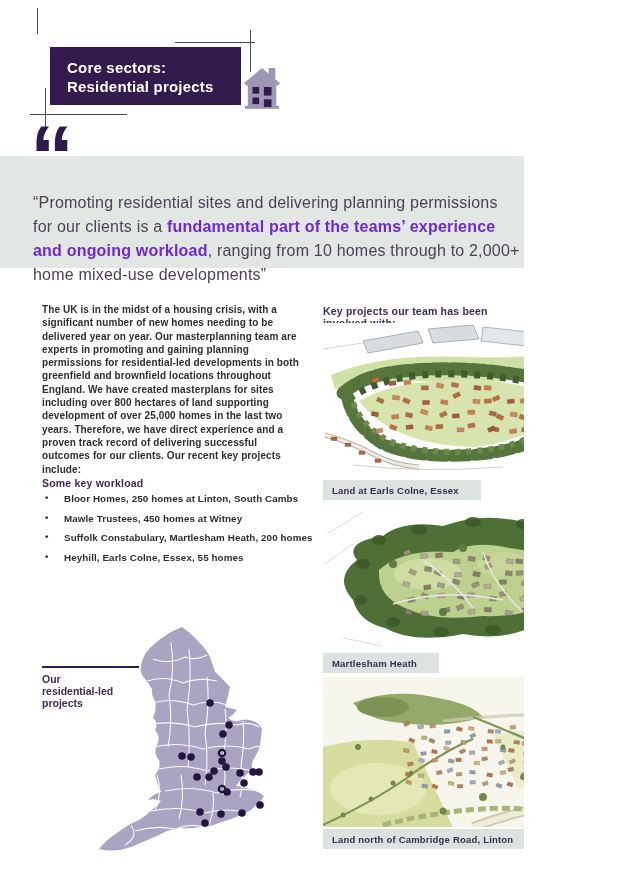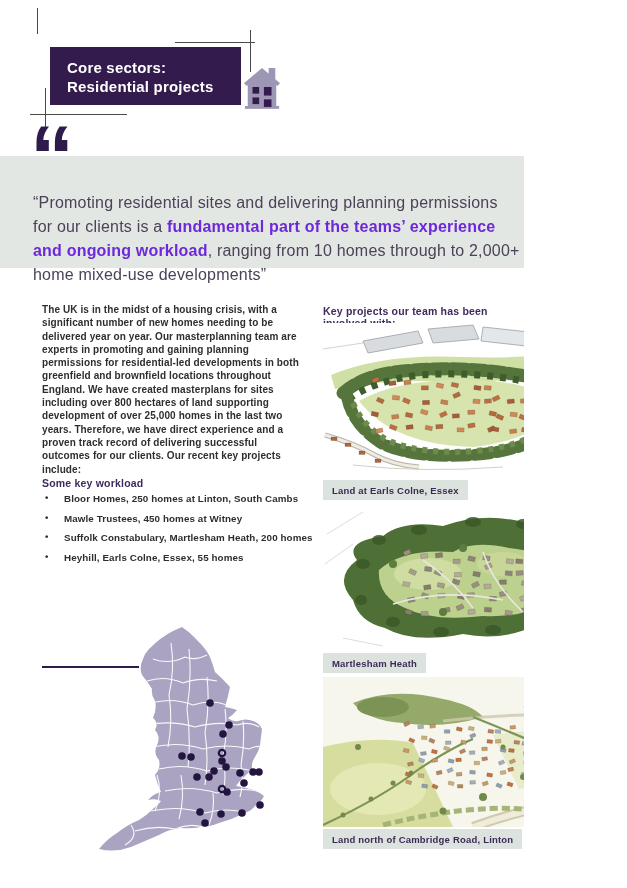--- a/index.html
+++ b/index.html
@@ -29,21 +29,21 @@
   .bullet::before{content:"•";position:absolute;left:1px;top:-1px;color:#2e2e2e;}
   
   .map-rule{position:absolute;left:42px;top:666px;width:97px;height:2px;background:#2f1a4c;}
   .map-label{position:absolute;left:42px;top:674px;font-size:10.5px;font-weight:700;color:#3e2a5c;
              line-height:11.8px;}
   .map-svg{position:absolute;left:95px;top:625px;}
   
   .right-head{left:323px;top:305px;}
   .fig{position:absolute;left:323px;background:#fff;}
   .chip{position:absolute;left:323px;background:#dce2dd;color:#3b2b55;font-size:9.5px;font-weight:700;
-        padding:5px 9px 4px 9px;letter-spacing:.2px;white-space:nowrap;}
+        padding:5px 22px 4px 9px;letter-spacing:.2px;white-space:nowrap;}
 </style>
 </head>
 <body>
 
 <div class="page">
 
   <div class="mark" style="left:37px;top:8px;width:1px;height:26px"></div>
   <div class="mark" style="left:175px;top:42px;width:80px;height:1px"></div>
   <div class="mark" style="left:250px;top:30px;width:1px;height:42px"></div>
   <div class="mark" style="left:45px;top:88px;width:1px;height:42px"></div>
@@ -80,20 +80,25 @@
   <div class="paragraph">The UK is in the midst of a housing crisis, with a significant number of new homes needing to be delivered year on year. Our masterplanning team are experts in promoting and gaining planning permissions for residential-led developments in both greenfield and brownfield locations throughout England. We have created masterplans for sites including over 800 hectares of land supporting development of over 25,000 homes in the last two years. Therefore, we have direct experience and a proven track record of delivering successful outcomes for our clients. Our recent key projects include:</div>
   <div class="h-purple proj-head">Some key workload</div>
   <div class="bullets">
     <div class="bullet">Bloor Homes, 250 homes at Linton, South Cambs</div>
     <div class="bullet">Mawle Trustees, 450 homes at Witney</div>
     <div class="bullet">Suffolk Constabulary, Martlesham Heath, 200 homes</div>
     <div class="bullet">Heyhill, Earls Colne, Essex, 55 homes</div>
   </div>
 
   <div class="map-rule"></div>
+  <div class="map-label">
+    <div>Our</div>
+    <div>residential-led</div>
+    <div>projects</div>
+  </div>
   <svg class="map-svg" width="170" height="230" viewBox="0 0 170 230">
     <defs>
       <clipPath id="engClip">
         <path d="M87,2 Q96,8 102,15 Q112,25 115,32 Q118,40 120,47 Q128,54 135,62 Q133,72 130,82 Q136,83 142,85 Q138,90 133,93 Q139,97 143,96 Q151,93 158,96 Q164,98 167,104 Q166,112 165,120 Q164,126 160,132 Q156,138 157,144 Q153,148 149,152 Q144,156 141,161 Q148,162 155,164 Q163,166 169,171 Q166,177 160,181 Q156,186 150,188 Q138,194 124,198 Q114,202 106,202 Q96,204 86,203 Q74,204 64,210 Q50,216 36,222 Q20,228 4,224 Q12,214 22,208 Q32,200 44,195 Q52,190 58,184 Q63,180 66,176 Q60,173 53,175 Q58,169 66,167 Q62,158 60,150 Q66,143 64,135 Q58,128 62,120 Q66,112 60,105 Q64,98 58,93 Q62,84 60,76 Q56,70 57,64 Q52,56 47,50 Q44,42 48,34 Q50,28 54,24 Q66,12 78,6 Z"></path>
       </clipPath>
     </defs>
     <path fill="#aaa4c2" d="M87,2 Q96,8 102,15 Q112,25 115,32 Q118,40 120,47 Q128,54 135,62 Q133,72 130,82 Q136,83 142,85 Q138,90 133,93 Q139,97 143,96 Q151,93 158,96 Q164,98 167,104 Q166,112 165,120 Q164,126 160,132 Q156,138 157,144 Q153,148 149,152 Q144,156 141,161 Q148,162 155,164 Q163,166 169,171 Q166,177 160,181 Q156,186 150,188 Q138,194 124,198 Q114,202 106,202 Q96,204 86,203 Q74,204 64,210 Q50,216 36,222 Q20,228 4,224 Q12,214 22,208 Q32,200 44,195 Q52,190 58,184 Q63,180 66,176 Q60,173 53,175 Q58,169 66,167 Q62,158 60,150 Q66,143 64,135 Q58,128 62,120 Q66,112 60,105 Q64,98 58,93 Q62,84 60,76 Q56,70 57,64 Q52,56 47,50 Q44,42 48,34 Q50,28 54,24 Q66,12 78,6 Z"></path>
     <g clip-path="url(#engClip)" stroke="#ffffff" stroke-width="1.1" fill="none" opacity=".92">
       <path d="M58,34 Q74,40 90,32 Q100,36 112,30"></path>
       <path d="M52,56 Q70,50 88,58 Q104,52 122,56"></path>

